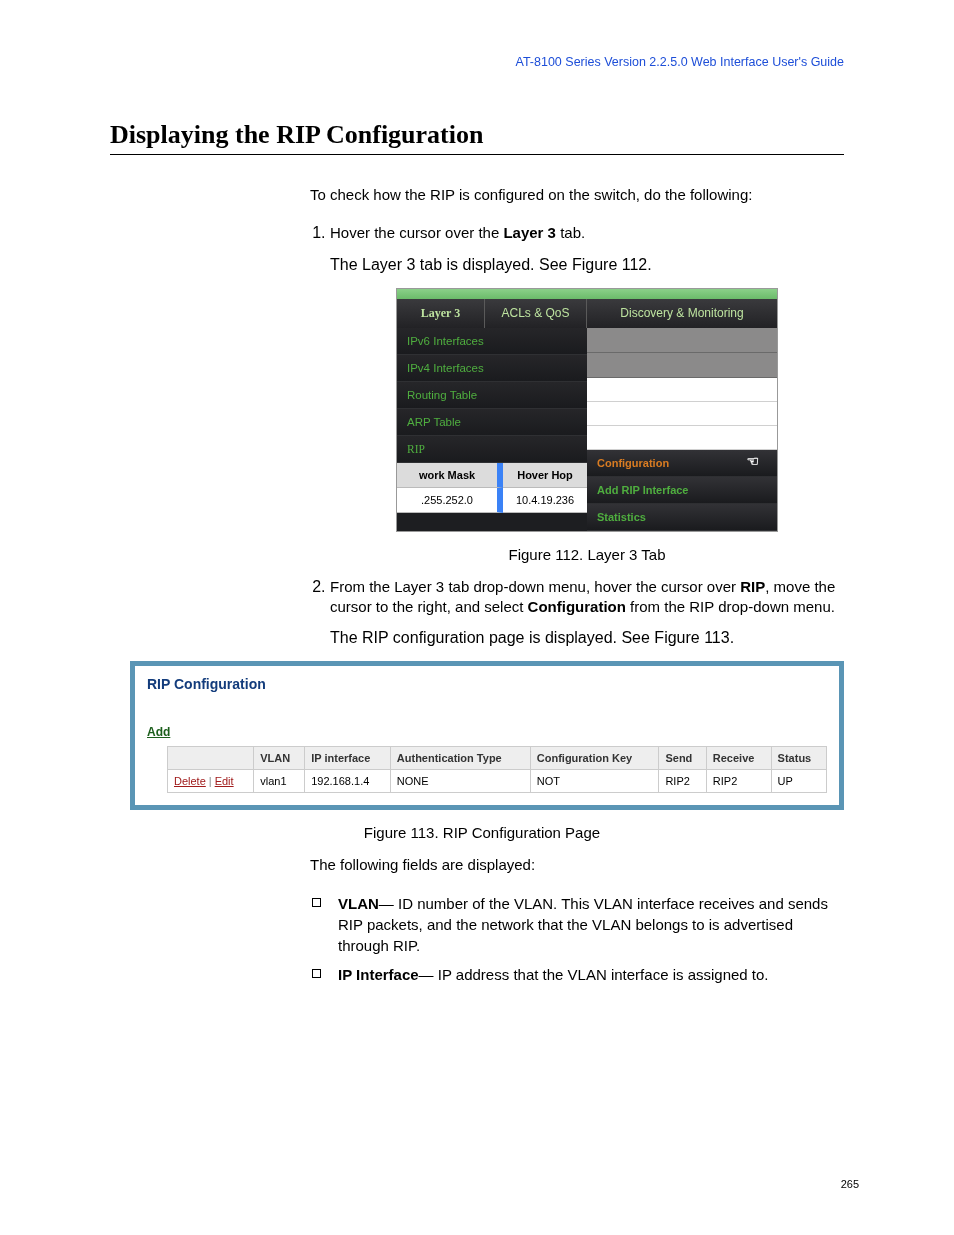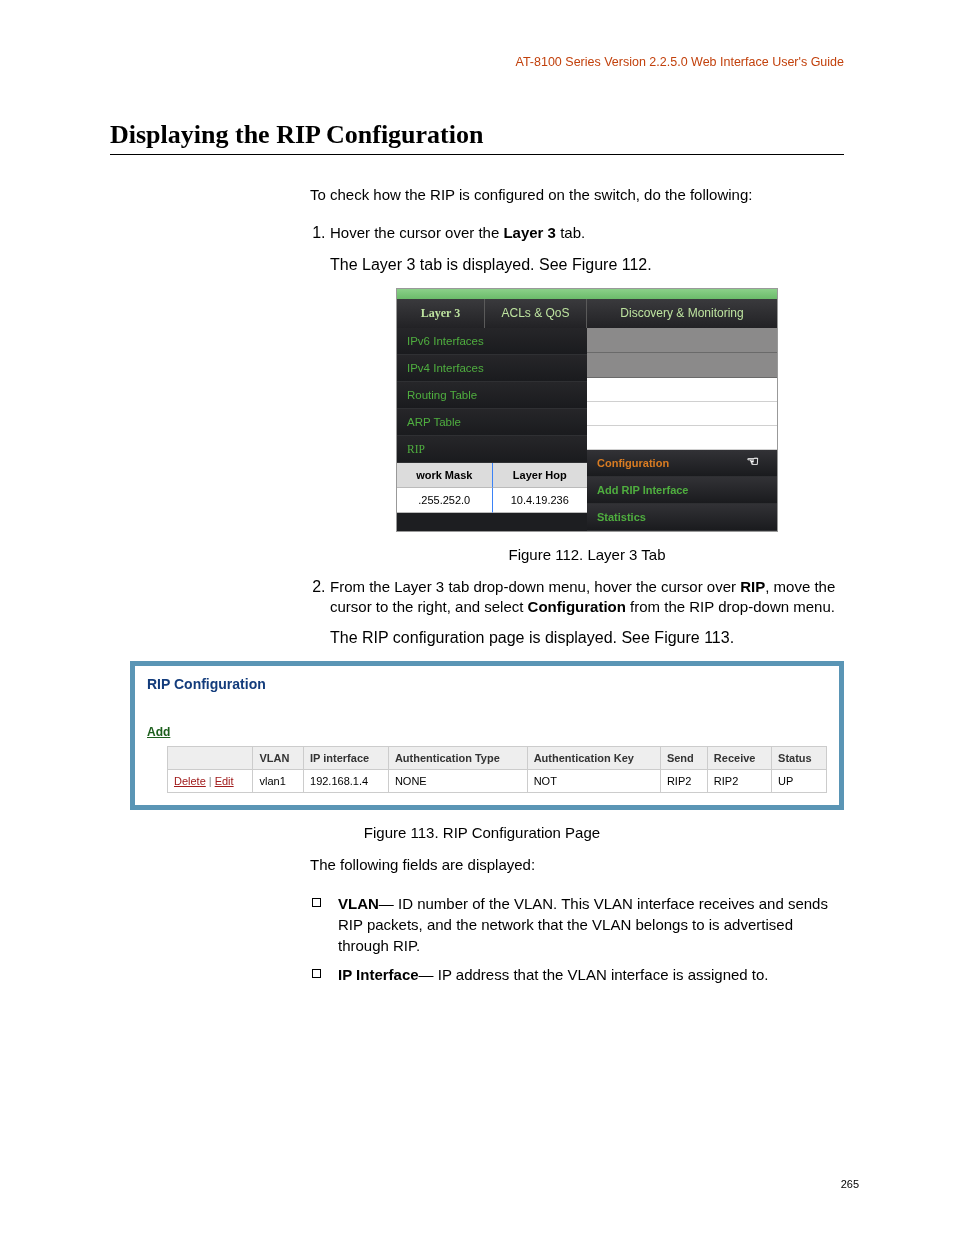--- a/index.html
+++ b/index.html
@@ -13,21 +13,21 @@
     min-height: 1235px;
     box-sizing: border-box;
     padding: 50px 110px 40px 110px;
     position: relative;
   }
   .doc-header {
     position: absolute;
     top: 55px;
     right: 110px;
     font-size: 12.5px;
-    color: #c2410c;
+    color: #1d4ed8;
     text-align: right;
   }
   h1.section-title {
     font-family: "Times New Roman", serif;
     font-weight: bold;
     font-size: 26px;
     margin: 70px 0 4px 0;
   }
   .rule {
     border: none;
@@ -82,21 +82,21 @@
   .rip-sub {
     color:#4fae3f; font-weight:bold; font-size:11px; padding:7px 10px;
     background:linear-gradient(#323236,#1a1b1e); border-bottom:1px solid #2e2f32;
     position:relative;
   }
   .rip-sub.config { color:#d97c22; }
   .cursor-icon {
     position:absolute; right:18px; top:3px; color:#fff; font-size:14px;
   }
   .route-table-row { display:flex; font-size:11px; }
-  .rt-left { width:95px; background:#dcdcdc; padding:6px 6px; border-right:1px solid #3b82f6; border-bottom:1px solid #bbb; text-align:center; font-weight:bold; }
+  .rt-left { width:95px; background:#dcdcdc; padding:6px 14px; border-right:6px solid #3b82f6; border-bottom:1px solid #bbb; text-align:center; font-weight:bold; }
   .rt-right{ width:95px; background:#dcdcdc; padding:6px 6px; border-bottom:1px solid #bbb; text-align:center; font-weight:bold; }
   .rt-row2 .rt-left, .rt-row2 .rt-right { background:#fff; font-weight:normal; }
 
   
   .fig113 {
     width:704px; margin: 10px 0 0 -200px; 
     border-top:5px solid #5a95b5; border-left:5px solid #5a95b5; border-right:5px solid #5a95b5; border-bottom:5px solid #5a95b5;
     background:#fff;
   }
   .fig113-inner { padding:10px 12px 12px 12px; font-family:Arial,sans-serif; }
@@ -146,21 +146,21 @@
           </div>
           <div class="nav-menus">
             <div class="left-col">
               <div class="left-item">IPv6 Interfaces</div>
               <div class="left-item">IPv4 Interfaces</div>
               <div class="left-item">Routing Table</div>
               <div class="left-item">ARP Table</div>
               <div class="left-item rip">RIP</div>
               <div class="route-table-row">
                 <div class="rt-left">work Mask</div>
-                <div class="rt-right">Layer Hop</div>
+                <div class="rt-right">Hover Hop</div>
               </div>
               <div class="route-table-row rt-row2">
                 <div class="rt-left">.255.252.0</div>
                 <div class="rt-right">10.4.19.236</div>
               </div>
             </div>
             <div class="right-col">
               <div class="right-fill">
                 <div class="grey-band"></div>
                 <div class="grey-band"></div>
@@ -193,21 +193,21 @@
             <div class="add-link-row">
               <span class="add-link">Add</span>
             </div>
             <table class="config-table">
               <thead>
                 <tr>
                   <th></th>
                   <th>VLAN</th>
                   <th>IP interface</th>
                   <th>Authentication Type</th>
-                  <th>Authentication Key</th>
+                  <th>Configuration Key</th>
                   <th>Send</th>
                   <th>Receive</th>
                   <th>Status</th>
                 </tr>
               </thead>
               <tbody>
                 <tr>
                   <td class="action-cell">
                     <a>Delete</a><span class="action-sep">|</span><a>Edit</a>
                   </td>

